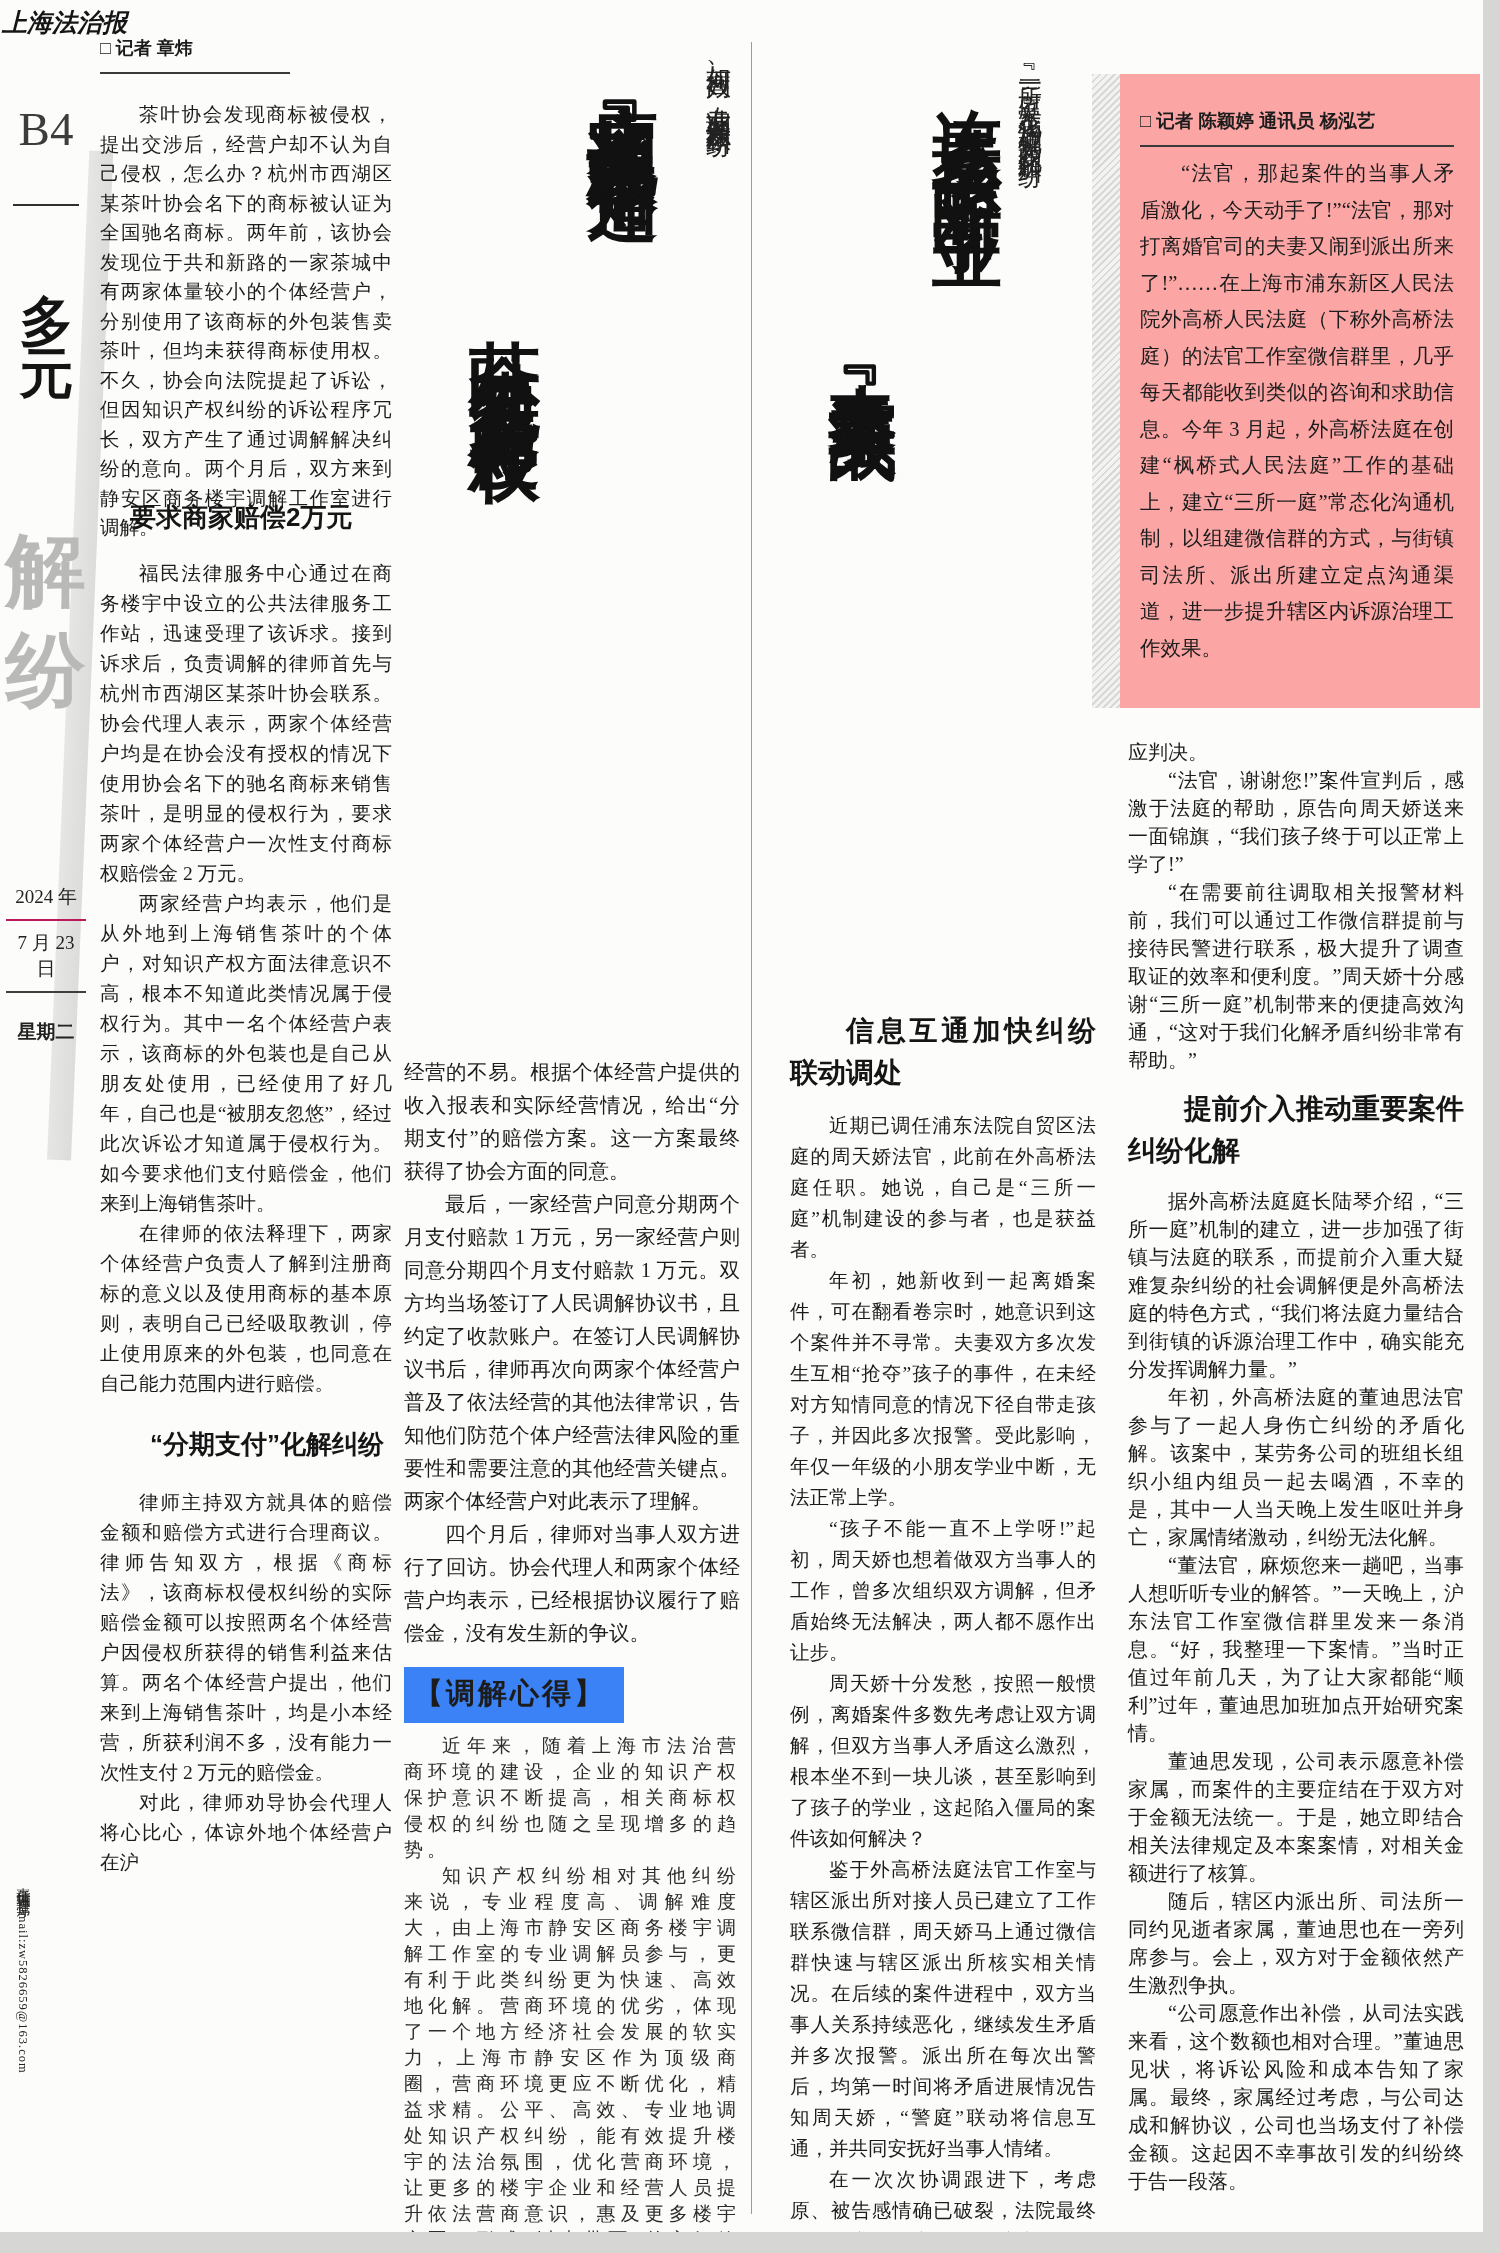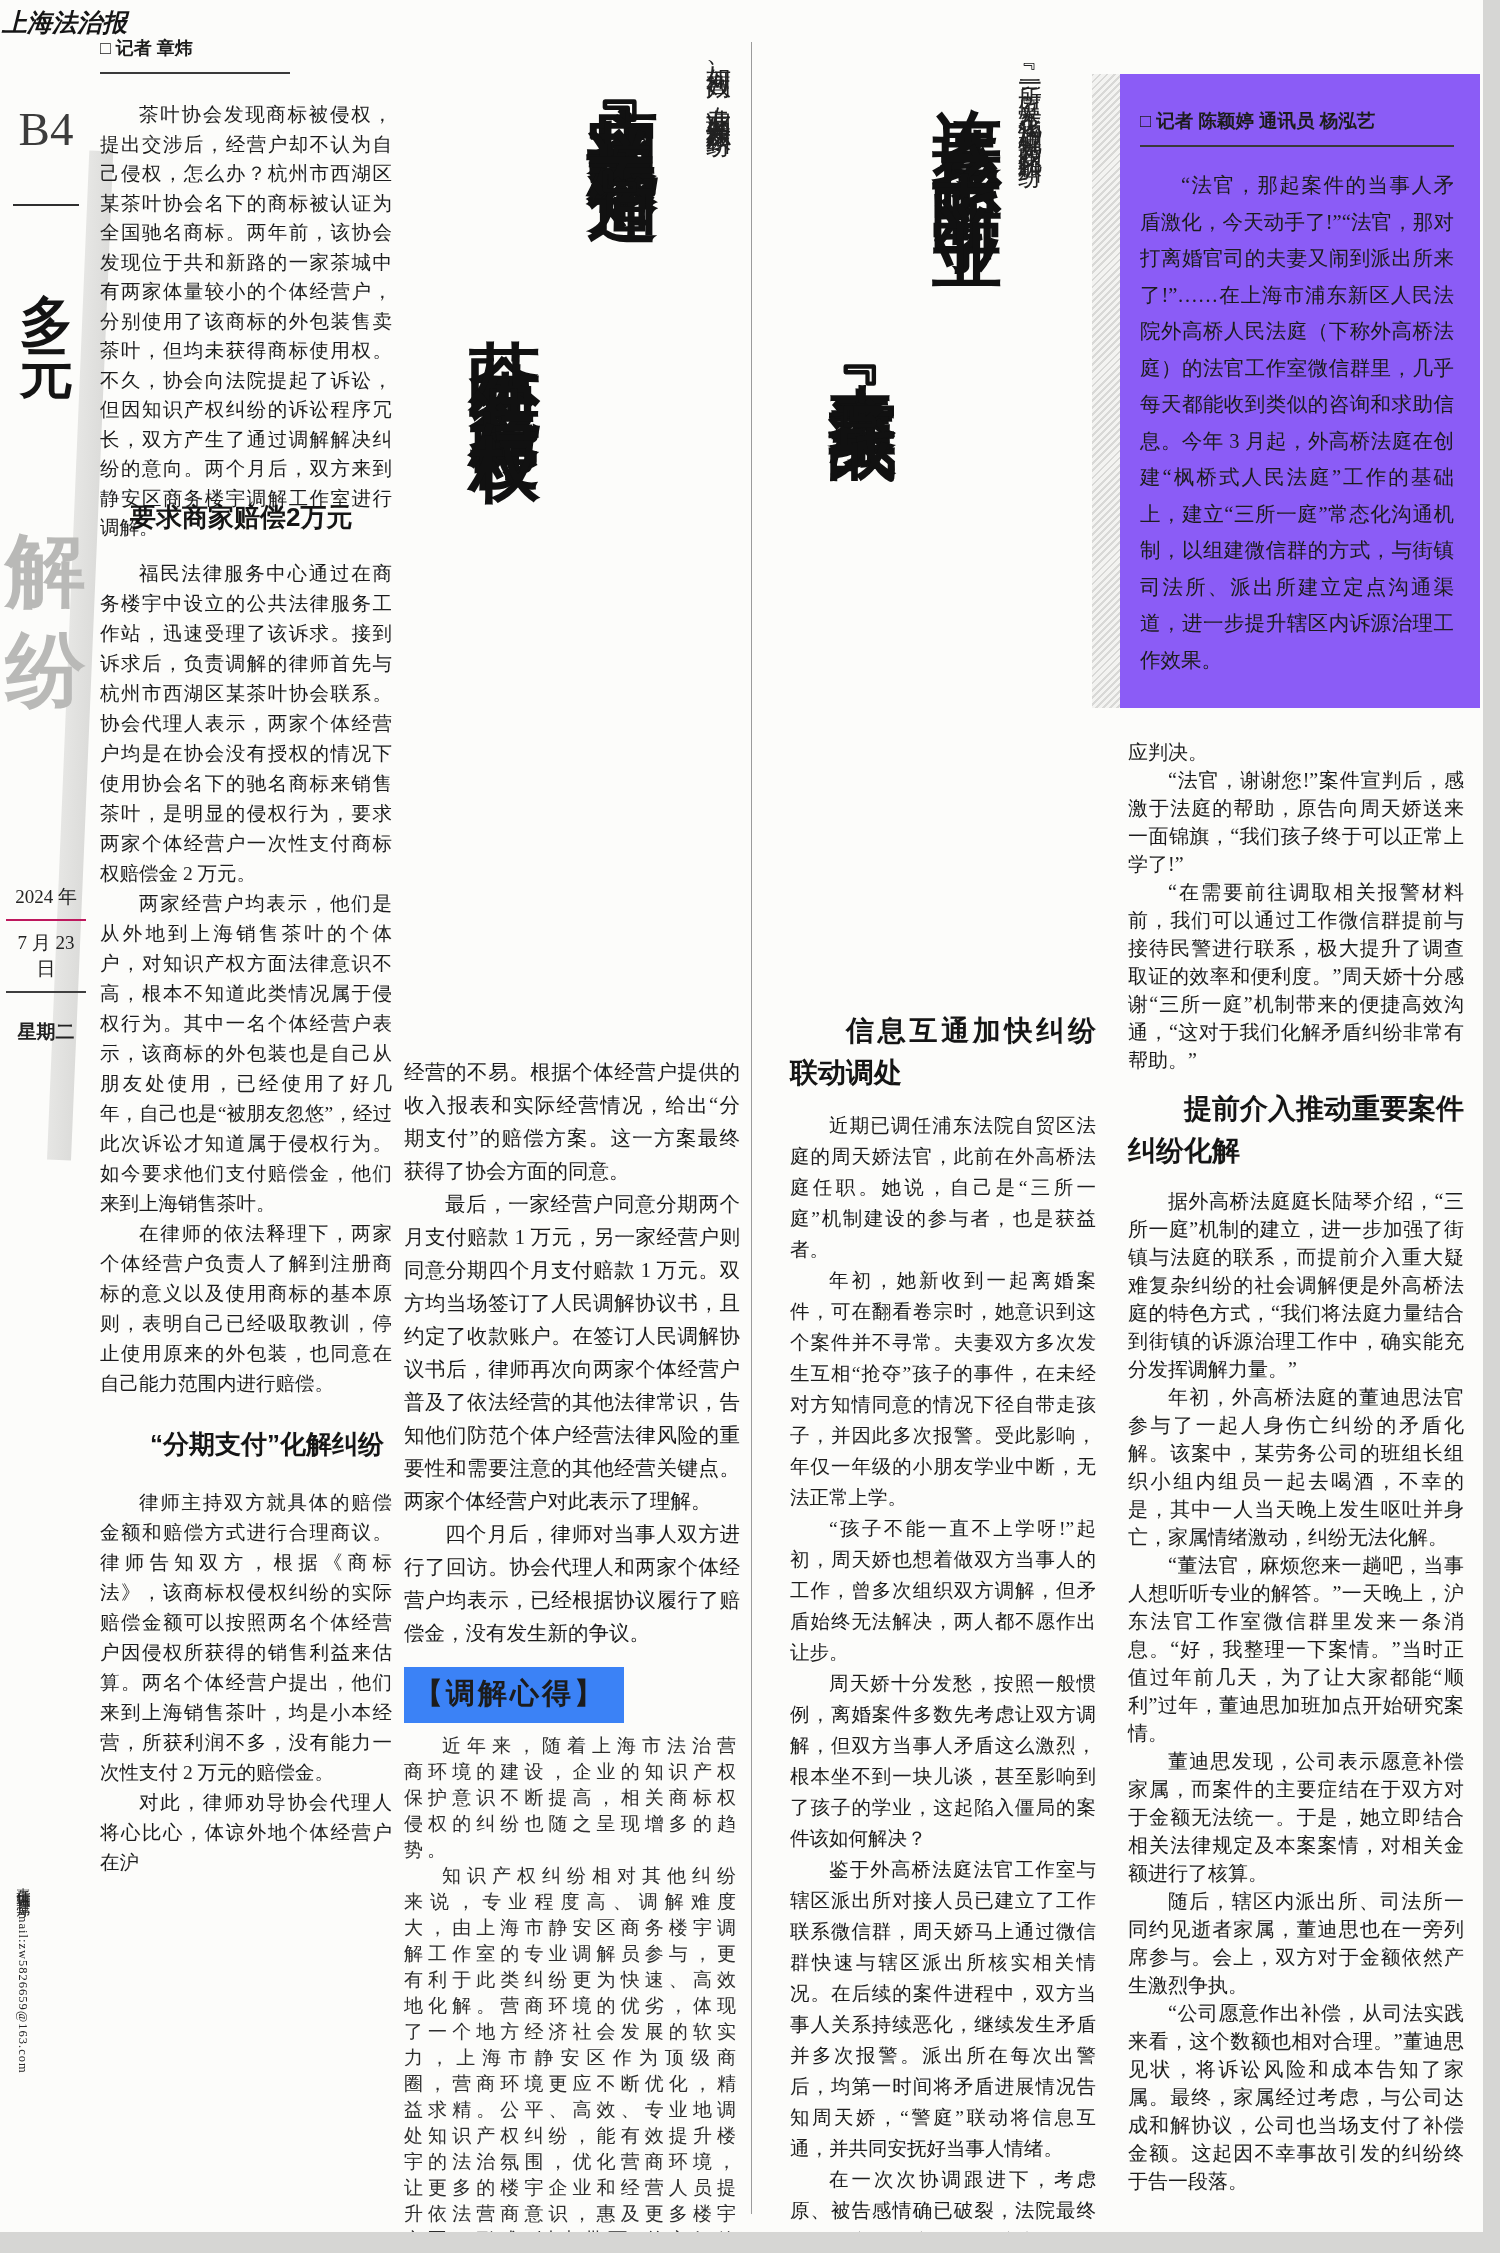--- a/index.html
+++ b/index.html
@@ -42,25 +42,25 @@
   .subhead-a2{font-size:26px;padding-left:50px;margin:28px 0 26px;}
   .col-b{position:absolute;left:404px;top:1056px;width:336px;}
   .col-b p{font-size:20.5px;line-height:33px;}
   .mediation-title{display:inline-block;background:#3b82f6;font-size:29px;font-weight:900;padding:7px 18px 9px 10px;margin:17px 0 10px;letter-spacing:3px;font-family:"Liberation Sans","DejaVu Sans",sans-serif;}
   .mediation p{font-size:19px;line-height:26px;letter-spacing:4px;color:#2d2d2d;}
 
   
   .a2-h1{position:absolute;left:920px;top:52px;font-size:70px;font-weight:900;letter-spacing:16px;color:#111;}
   .a2-h2{position:absolute;left:818px;top:328px;font-size:68px;font-weight:900;letter-spacing:4px;color:#111;}
   .a2-kicker{position:absolute;left:1014px;top:56px;font-size:24px;letter-spacing:5px;color:#222;}
-  .introbox{position:absolute;left:1092px;top:74px;width:388px;height:634px;background:#8b5cf6;}
+  .introbox{position:absolute;left:1092px;top:74px;width:388px;height:634px;background:#fca5a5;}
   .hatch{position:absolute;left:0;top:0;width:28px;height:100%;background:repeating-linear-gradient(135deg,#d8d8d6 0 2px,#f3f3f1 2px 5px);}
   .introbox .inner{position:absolute;left:48px;top:34px;right:26px;}
   .a2-byline{font-size:18.5px;font-weight:700;border-bottom:2px solid #3a3a3a;padding-bottom:12px;font-family:"Liberation Sans","DejaVu Sans",sans-serif;}
-  .a2-intro{margin-top:20px;font-size:20.5px;line-height:36.5px;}
+  .a2-intro{margin-top:8px;font-size:20.5px;line-height:36.5px;}
   .col-d{position:absolute;left:790px;top:1002px;width:306px;}
   .col-d p{font-size:19.5px;line-height:31px;}
   .subhead-d{font-size:28px;line-height:42px;text-indent:2em;text-align:justify;margin:8px 0 16px;}
   .col-e{position:absolute;left:1128px;top:738px;width:336px;}
   .col-e p{font-size:20px;line-height:28px;}
   .subhead-e{font-size:28px;line-height:42px;text-indent:2em;text-align:justify;margin:14px 0 15px;}
 </style>
 </head>
 <body>
 

